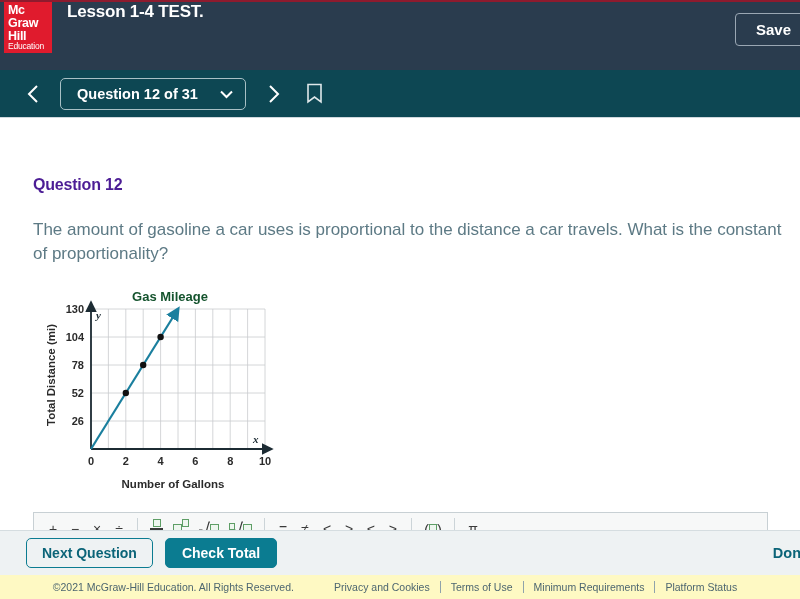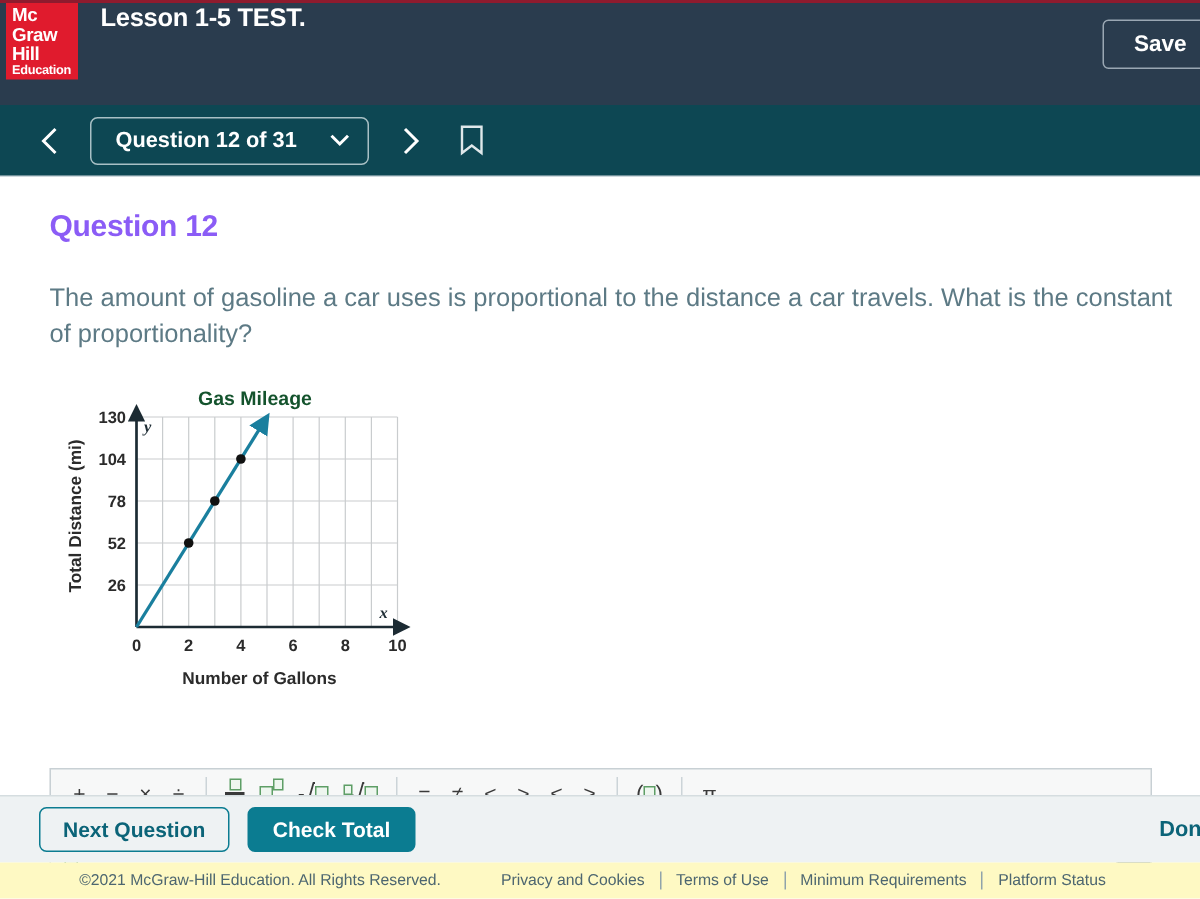--- a/index.html
+++ b/index.html
@@ -25,21 +25,21 @@
     color: #fff;
     display: flex; flex-direction: column;
     justify-content: center;
     padding-left: 4px;
     margin-left: 4px;
     line-height: 1.02;
   }
   .logo .l1, .logo .l2, .logo .l3 {
     font-weight: bold; font-size: 12.5px; letter-spacing: -0.3px;
   }
-  .logo .l4 { font-weight: bold; font-size: 8.5px; letter-spacing: -0.2px; }
+  .logo .l4 { font-weight: normal; font-size: 8.5px; letter-spacing: -0.2px; }
   .lesson-title {
     color: #ffffff;
     font-size: 17px;
     font-weight: bold;
     margin-left: 15px;
     letter-spacing: -0.2px;
   }
   .save-btn {
     position: absolute;
     right: -12px;
@@ -88,24 +88,25 @@
   .bookmark-icon { cursor: pointer; display: flex; align-items: center; margin-left: 6px; }
 
   
   .content {
     padding: 22px 0 0 33px;
     height: 381px;
     background: #fff;
     position: relative;
   }
   .q-title {
-    color: #8b5cf6;
-    font-size: 20px;
+    color: #4c1d95;
+    font-size: 16px;
     font-weight: bold;
     letter-spacing: -0.2px;
+    margin-top: 36px;
   }
   .q-text {
     margin-top: 24px;
     color: #5d7a85;
     font-size: 17px;
     line-height: 1.4;
   }
 
   
   .chart-wrap {
@@ -258,21 +259,21 @@
 </head>
 <body>
 
 <div class="app-header">
   <div class="logo">
     <span class="l1">Mc</span>
     <span class="l2">Graw</span>
     <span class="l3">Hill</span>
     <span class="l4">Education</span>
   </div>
-  <div class="lesson-title">Lesson 1-5 TEST.</div>
+  <div class="lesson-title">Lesson 1-4 TEST.</div>
   <div class="save-btn">
     <span>Save</span>
   </div>
 </div>
 
 <div class="nav-bar">
   <div class="nav-arrow">
     <svg width="14" height="22" viewBox="0 0 14 22">
         <polyline points="11,3 3,11 11,19" fill="none" stroke="#ffffff" stroke-width="2"></polyline>
       </svg>

